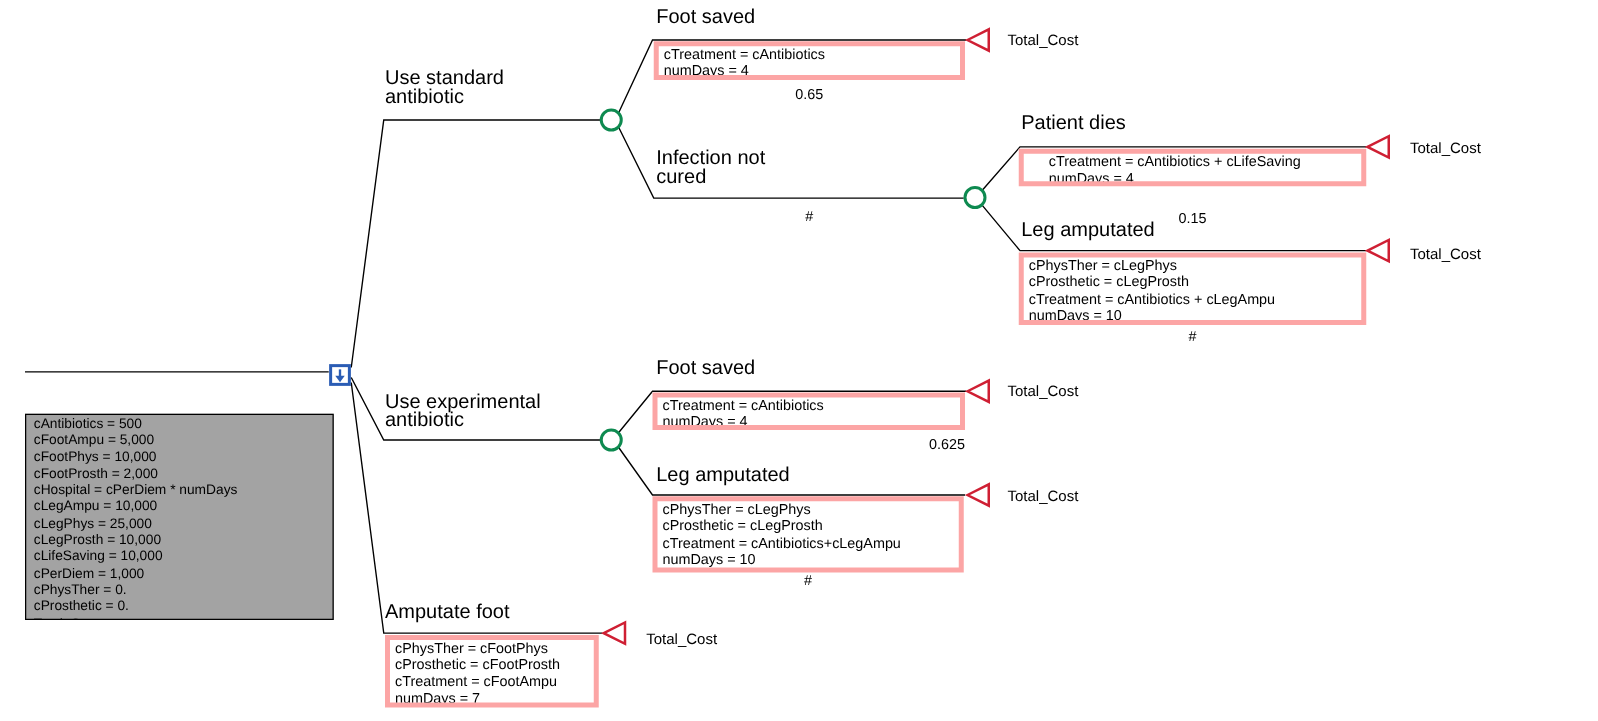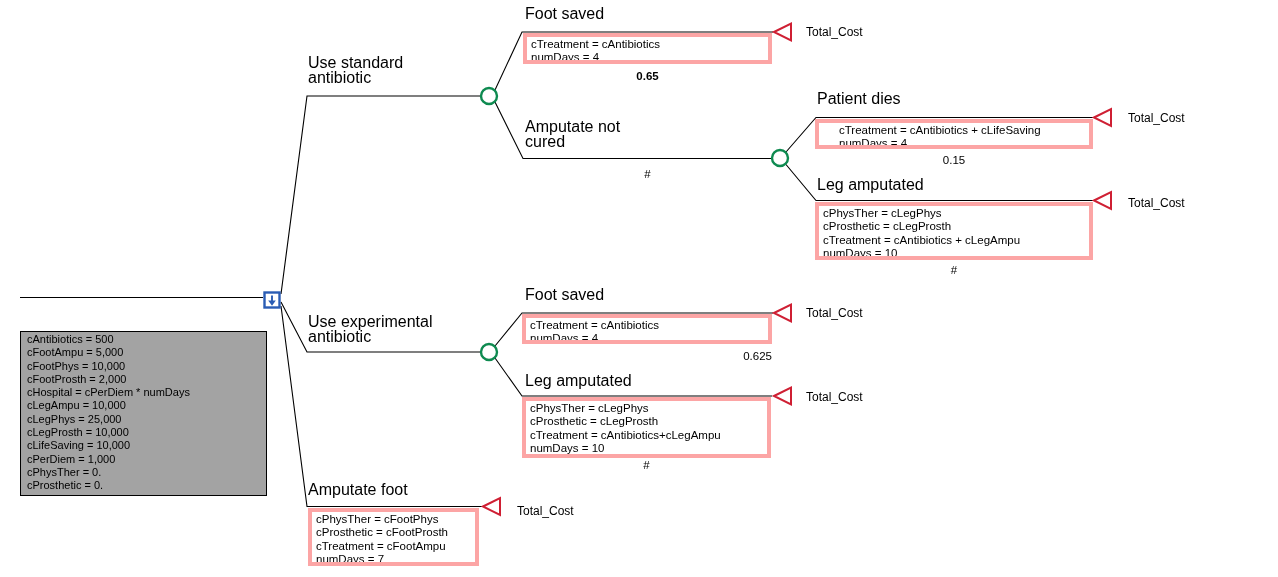--- a/index.html
+++ b/index.html
@@ -25,23 +25,23 @@
   .lbl-inf{left:525px;top:120px;}  .lbl-pd{left:817px;top:92px;}
   .lbl-la1{left:817px;top:178px;}  .lbl-exp{left:308px;top:315px;}
   .lbl-fs2{left:525px;top:288px;}  .lbl-la2{left:525px;top:374px;}
   .lbl-amp{left:308px;top:483px;}
   .box-fs1{left:523px;top:33px;width:249px;height:31px;}
   .box-pd{left:815px;top:119px;width:278px;height:30px;padding-left:20px;}
   .box-la1{left:815px;top:202px;width:278px;height:58px;}
   .box-fs2{left:522px;top:314px;width:250px;height:30px;}
   .box-la2{left:522px;top:397px;width:249px;height:61px;}
   .box-amp{left:308px;top:508px;width:171px;height:58px;}
-  .prob-fs1{left:523px;top:70px;width:249px;font-weight:bold;}
+  .prob-fs1{left:523px;top:70px;width:249px;}
   .prob-inf{left:523px;top:168px;width:249px;}
-  .prob-pd{left:815px;top:154px;width:278px;}
+  .prob-pd{left:815px;top:169px;width:278px;}
   .prob-la1{left:815px;top:264px;width:278px;}
   .prob-fs2{left:522px;top:350px;width:250px;text-align:right;}
   .prob-la2{left:522px;top:459px;width:249px;}
   .pay-1{left:806px;top:25px;}   .pay-2{left:1128px;top:111px;}
   .pay-3{left:1128px;top:196px;} .pay-4{left:806px;top:306px;}
   .pay-5{left:806px;top:390px;}  .pay-6{left:517px;top:504px;}
 </style>
 </head>
 <body>
 
@@ -89,21 +89,21 @@
 cLifeSaving = 10,000
 cPerDiem = 1,000
 cPhysTher = 0.
 cProsthetic = 0.
 Total_Cost =
 cHospital+cTreatment+cProsthetic+cP...</div>
 
   <div class="lbl lbl-std">Use standard
 antibiotic</div>
   <div class="lbl lbl-fs1">Foot saved</div>
-  <div class="lbl lbl-inf">Amputate not
+  <div class="lbl lbl-inf">Infection not
 cured</div>
   <div class="lbl lbl-pd">Patient dies</div>
   <div class="lbl lbl-la1">Leg amputated</div>
   <div class="lbl lbl-exp">Use experimental
 antibiotic</div>
   <div class="lbl lbl-fs2">Foot saved</div>
   <div class="lbl lbl-la2">Leg amputated</div>
   <div class="lbl lbl-amp">Amputate foot</div>
 
   <div class="box box-fs1">cTreatment = cAntibiotics

